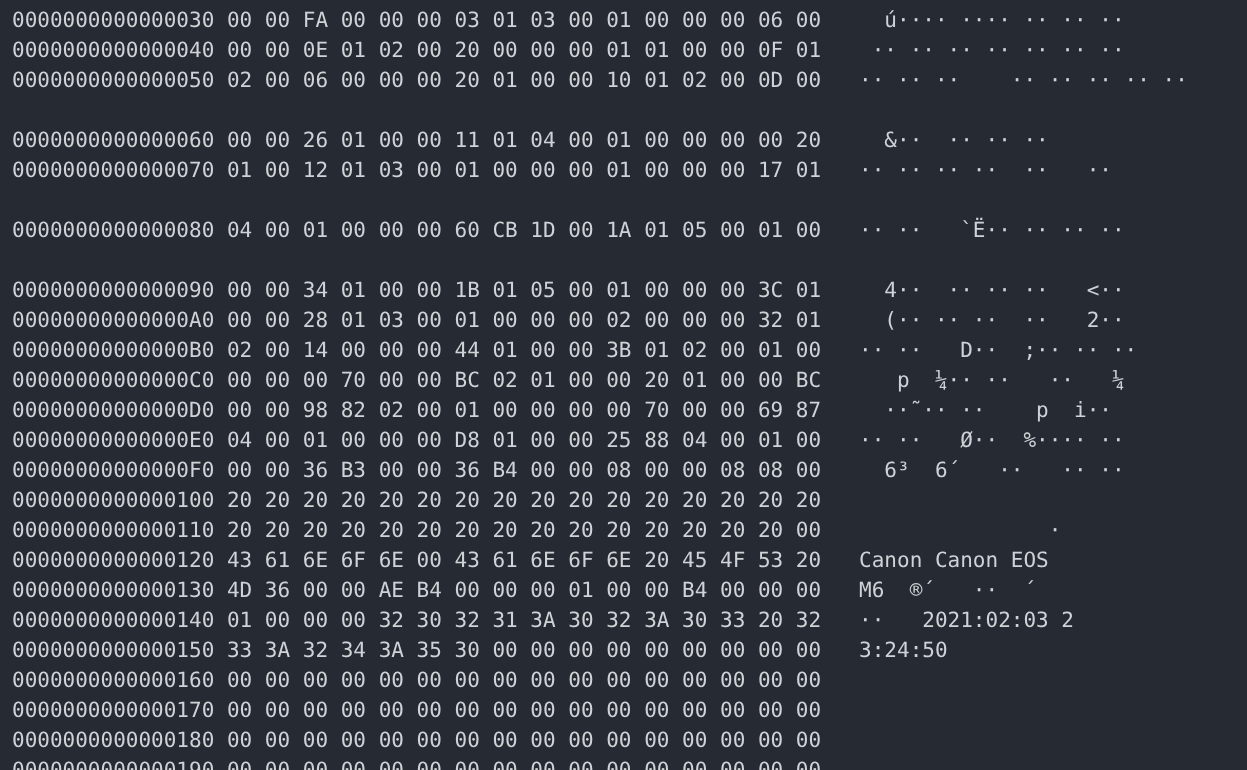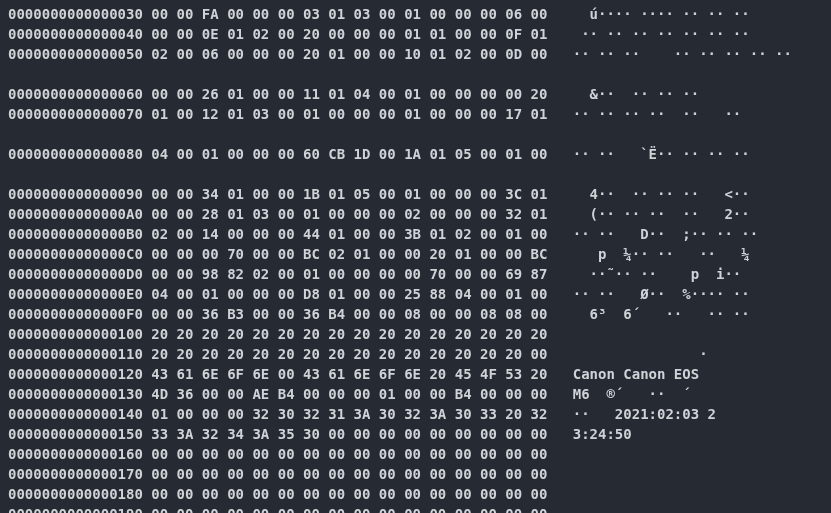--- a/index.html
+++ b/index.html
@@ -12,21 +12,20 @@
     line-height: 20px;
   }
   .hexdump {
     padding: 4px 8px 12px 8px;
     white-space: pre;
   }
   .row {
     display: flex;
     flex-direction: row;
     height: 20px;
-    font-weight: bold;
   }
   .blank-row {
     height: 20px;
   }
   .offset {
     width: 16ch;
     flex: 0 0 auto;
   }
   .hex {
     padding-left: 1ch;

